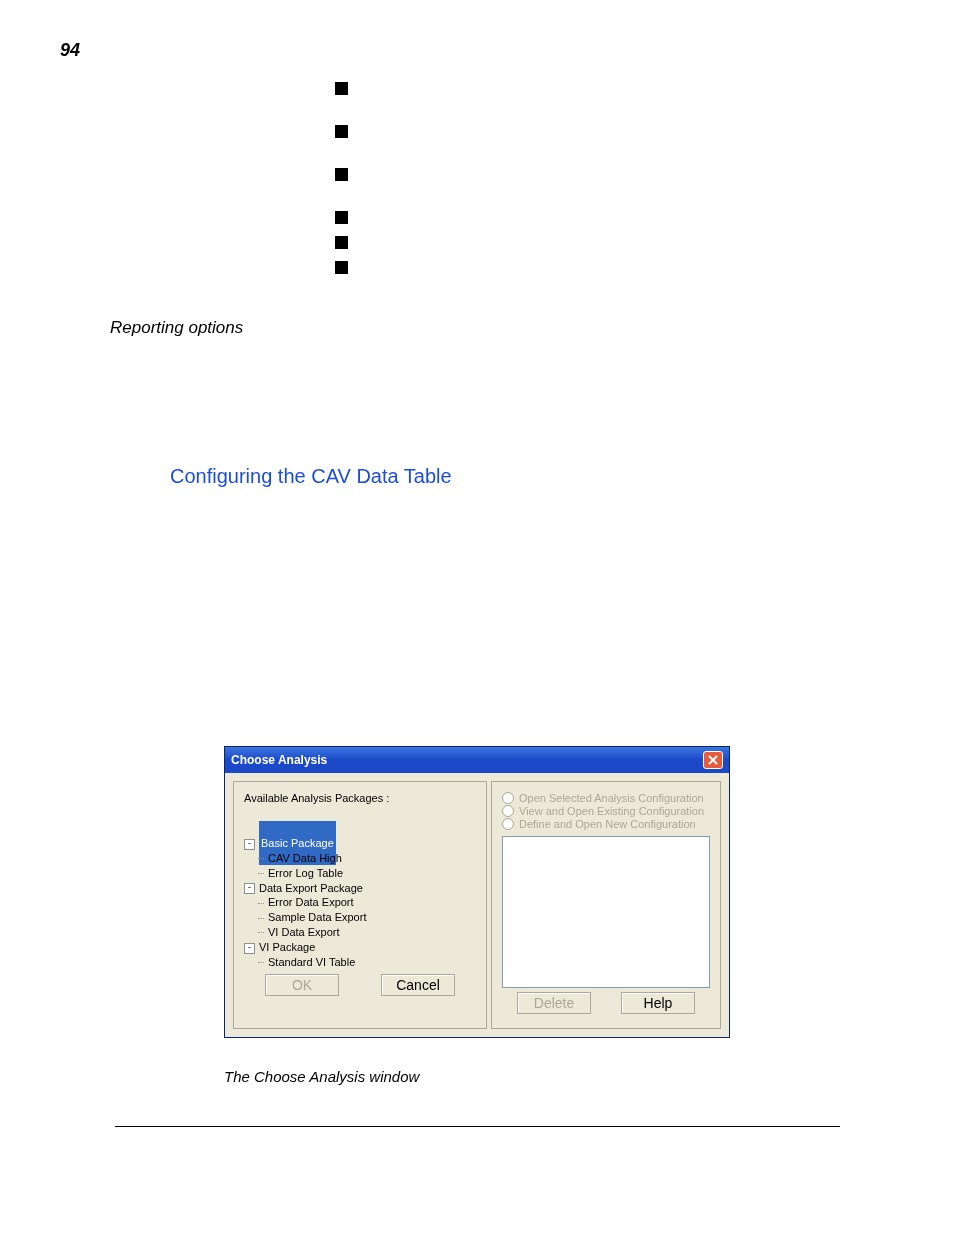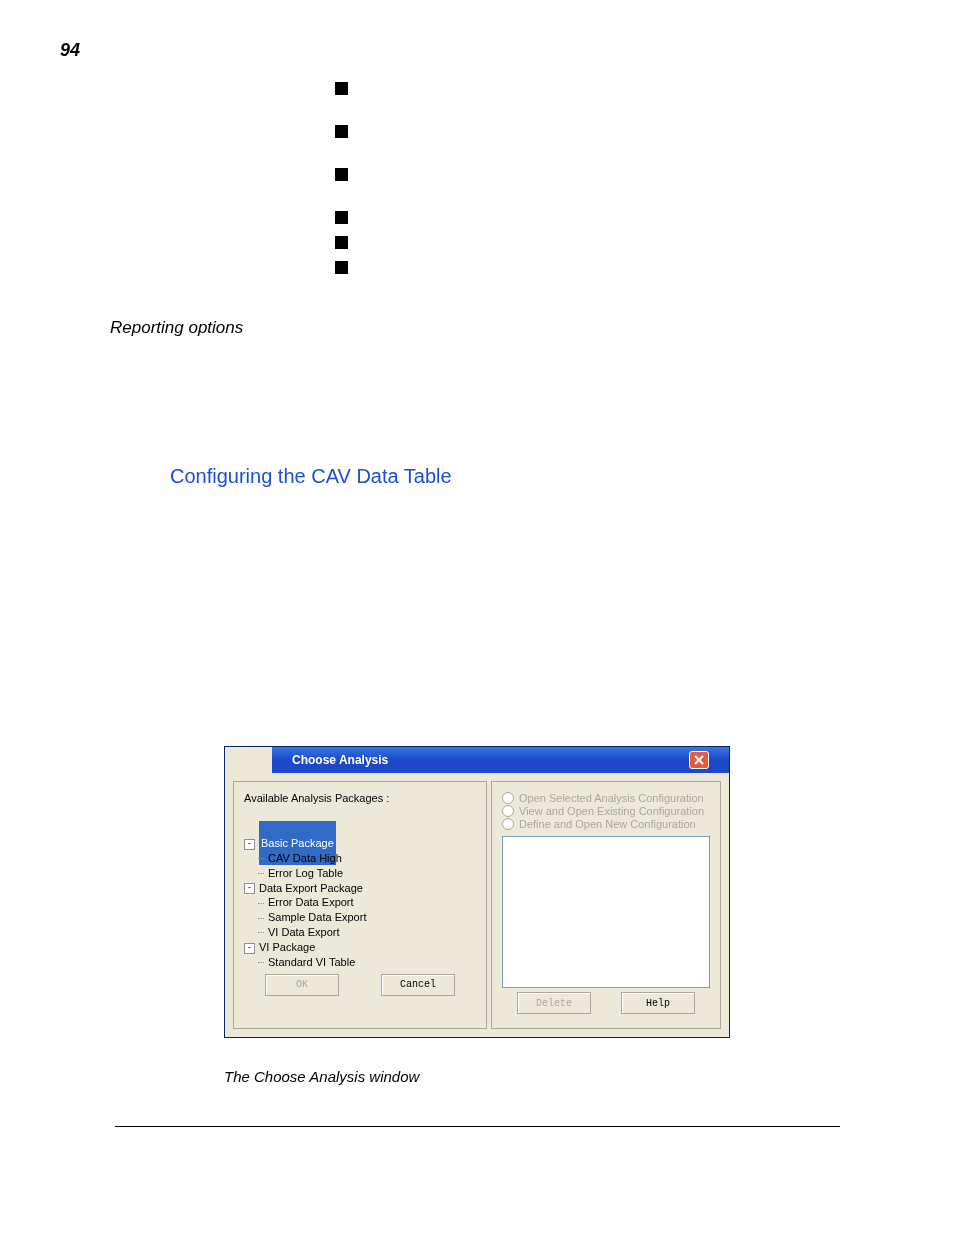--- a/index.html
+++ b/index.html
@@ -62,25 +62,24 @@
     border: 1px solid #0a246a;
     background: #ece9d8;
     font-family: Tahoma, Arial, sans-serif;
     font-size: 11px;
   }
   .titlebar {
     background: linear-gradient(#3b77e0, #1b49c8 50%, #1b49c8);
     color: #fff;
     font-weight: bold;
     font-size: 12px;
-    padding: 4px 20px;
+    padding: 4px 6px;
     display: flex;
     justify-content: space-between;
     align-items: center;
-    margin-left: 47px;
   }
   .closebox {
     width: 18px;
     height: 16px;
     background: #e55b3c;
     border: 1px solid #fff;
     border-radius: 3px;
     display: flex;
     align-items: center;
     justify-content: center;
@@ -146,22 +145,22 @@
   .btnrow {
     display: flex;
     justify-content: space-around;
     padding: 4px 0 6px 0;
   }
   .winbtn {
     width: 72px;
     height: 20px;
     border: 1px solid #aca899;
     background: #ece9d8;
-    font-size: 10px;
-    font-family: Liberation Mono, monospace;
+    font-size: 14px;
+    font-family: Liberation Sans, sans-serif;
     display: flex;
     align-items: center;
     justify-content: center;
     box-shadow: inset 1px 1px 0 #fff;
   }
   .winbtn.disabled { color: #aca899; }
   .caption {
     position: absolute;
     top: 1068px;
     left: 224px;

